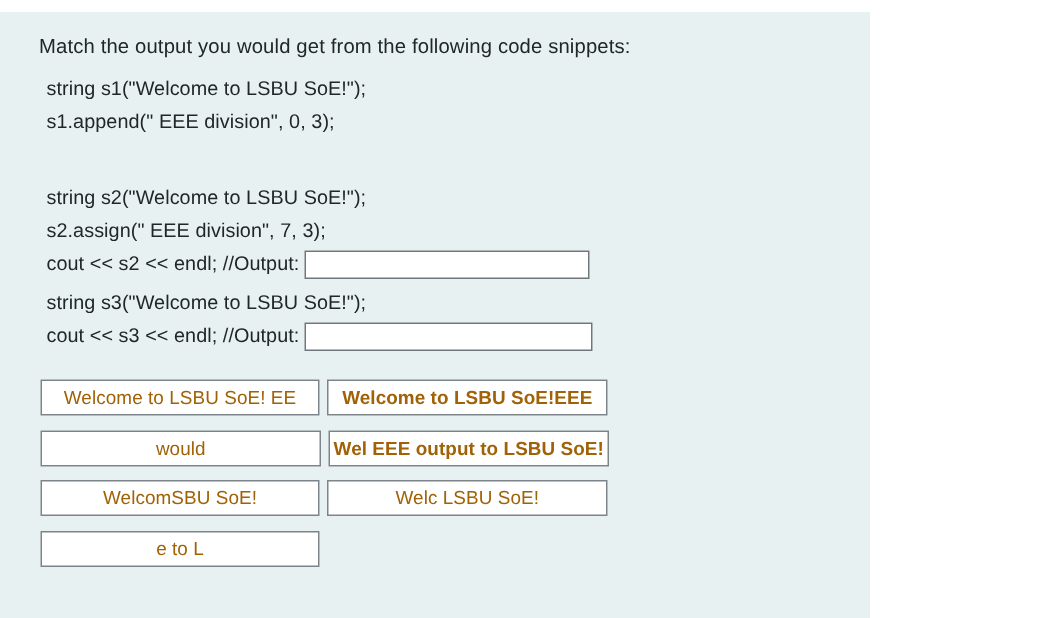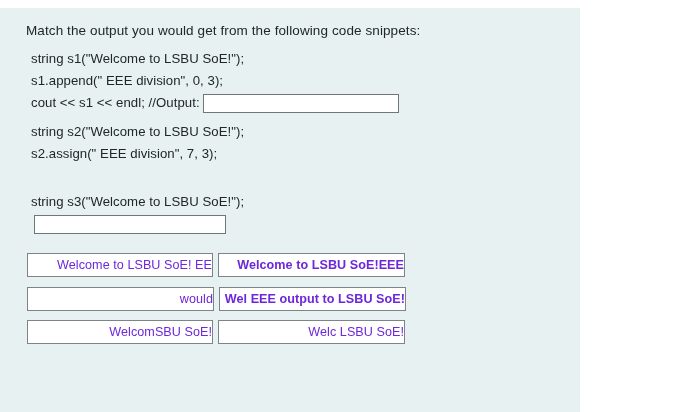--- a/index.html
+++ b/index.html
@@ -69,23 +69,23 @@
   .opt-row {
     display: flex;
     gap: 5px;
     margin-bottom: 9.5px;
   }
   .opt {
     background: #ffffff;
     border: 1.7px solid #7c848a;
     height: 24px;
     line-height: 22px;
-    text-align: right;
+    text-align: center;
     font-size: 12.6px;
-    color: #6d28d9;
+    color: #a16207;
     box-sizing: border-box;
     white-space: nowrap;
     overflow: hidden;
     letter-spacing: 0.05px;
   }
   .col1 { width: 186px; }
   .col2 { width: 187px; }
   .col3 { width: 187px; font-weight: bold; }
 </style>
 </head>
@@ -96,53 +96,57 @@
 
     <div class="prompt">Match the output you would get from the following code snippets:</div>
 
     <div class="snippet" style="top:40px;">
       <div class="code-line">
         <span class="txt">string s1("Welcome to LSBU SoE!");</span>
       </div>
       <div class="code-line">
         <span class="txt">s1.append(" EEE division", 0, 3);</span>
       </div>
-      <div class="code-line">
-        <span class="txt">cout &lt;&lt; s1 &lt;&lt; endl; //Output:</span>
-        <span class="answer-box" style="width:196px;"></span>
-      </div>
     </div>
 
     <div class="snippet" style="top:113px;">
       <div class="code-line">
         <span class="txt">string s2("Welcome to LSBU SoE!");</span>
       </div>
       <div class="code-line">
         <span class="txt">s2.assign(" EEE division", 7, 3);</span>
       </div>
+      <div class="code-line">
+        <span class="txt">cout &lt;&lt; s2 &lt;&lt; endl; //Output:</span>
+        <span class="answer-box" style="width:190px;"></span>
+      </div>
     </div>
 
     <div class="snippet" style="top:183px;">
       <div class="code-line">
         <span class="txt">string s3("Welcome to LSBU SoE!");</span>
       </div>
       <div class="code-line">
+        <span class="txt">cout &lt;&lt; s3 &lt;&lt; endl; //Output:</span>
         <span class="answer-box" style="width:192px;"></span>
       </div>
     </div>
 
     <div class="options">
       <div class="opt-row">
         <div class="opt col1">Welcome to LSBU SoE! EE</div>
         <div class="opt col3">Welcome to LSBU SoE!EEE</div>
       </div>
       <div class="opt-row">
         <div class="opt col2">would</div>
         <div class="opt col3">Wel EEE output to LSBU SoE!</div>
       </div>
       <div class="opt-row">
         <div class="opt col1">WelcomSBU SoE!</div>
         <div class="opt col2">Welc LSBU SoE!</div>
       </div>
+      <div class="opt-row">
+        <div class="opt col1">e to L</div>
+      </div>
     </div>
 
   </div>
 </div>
 
 </body></html>

